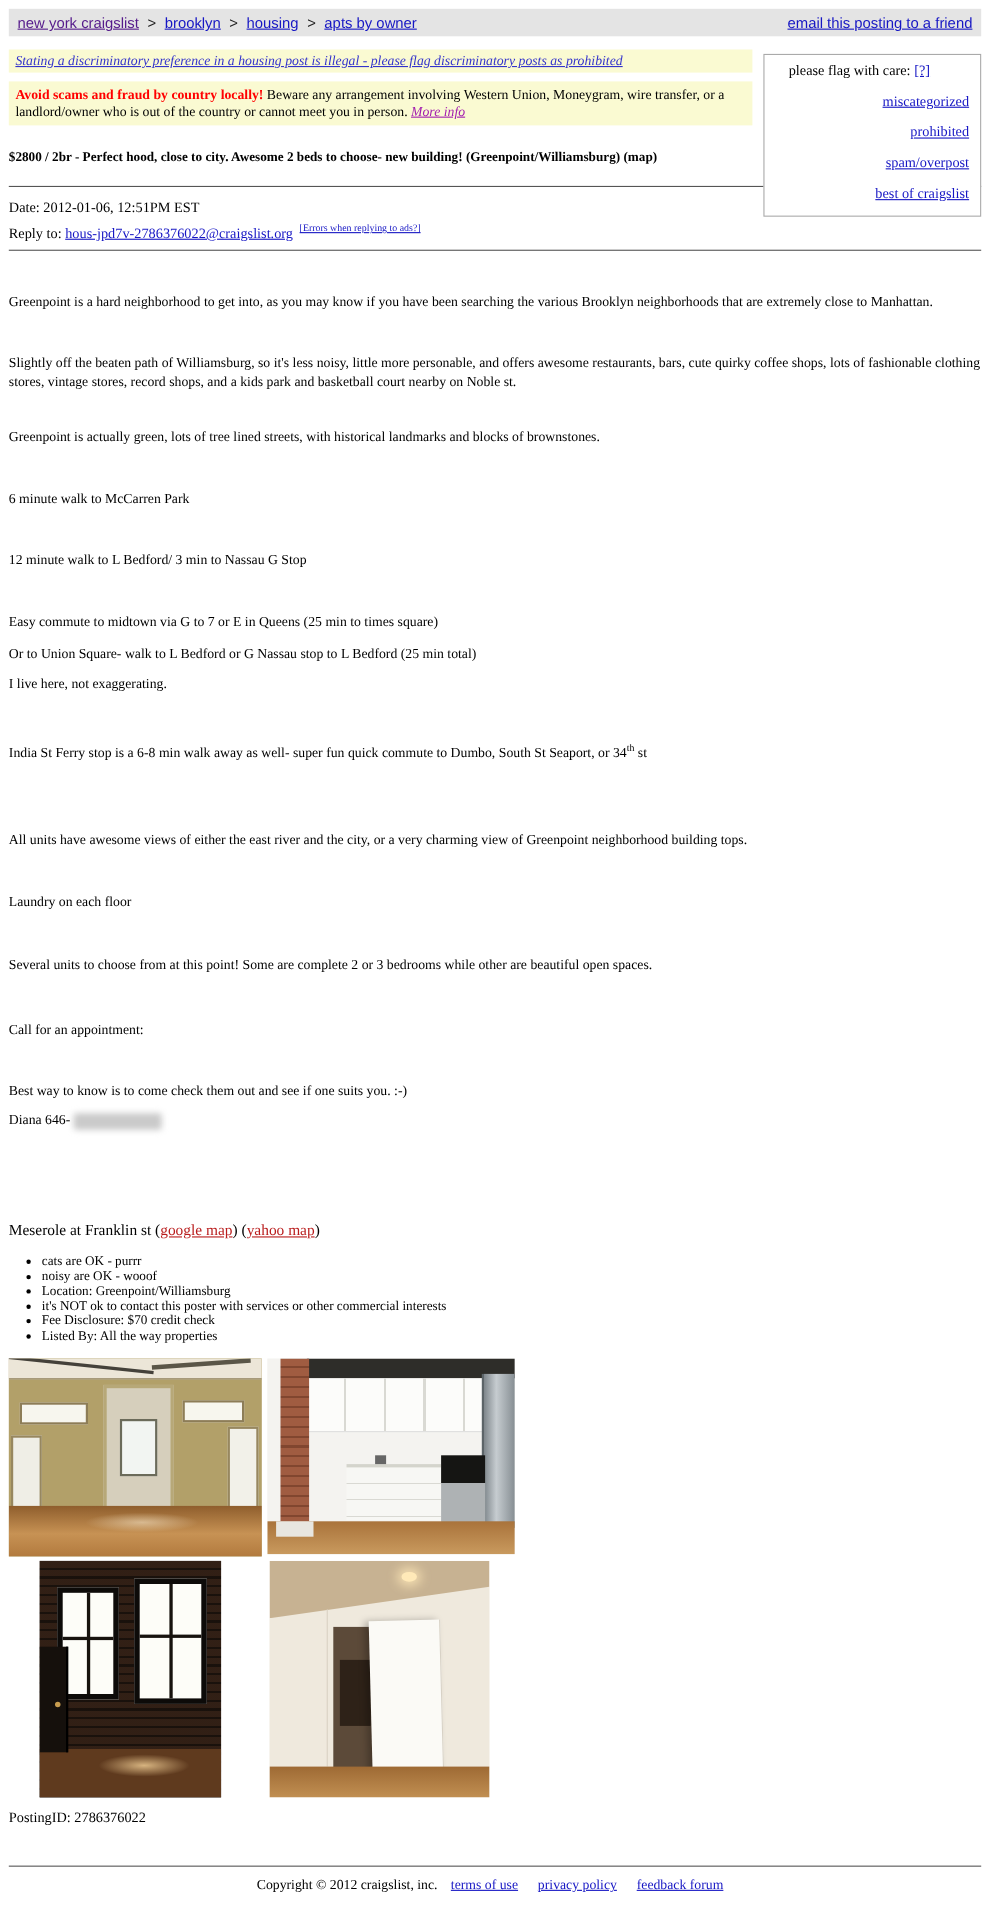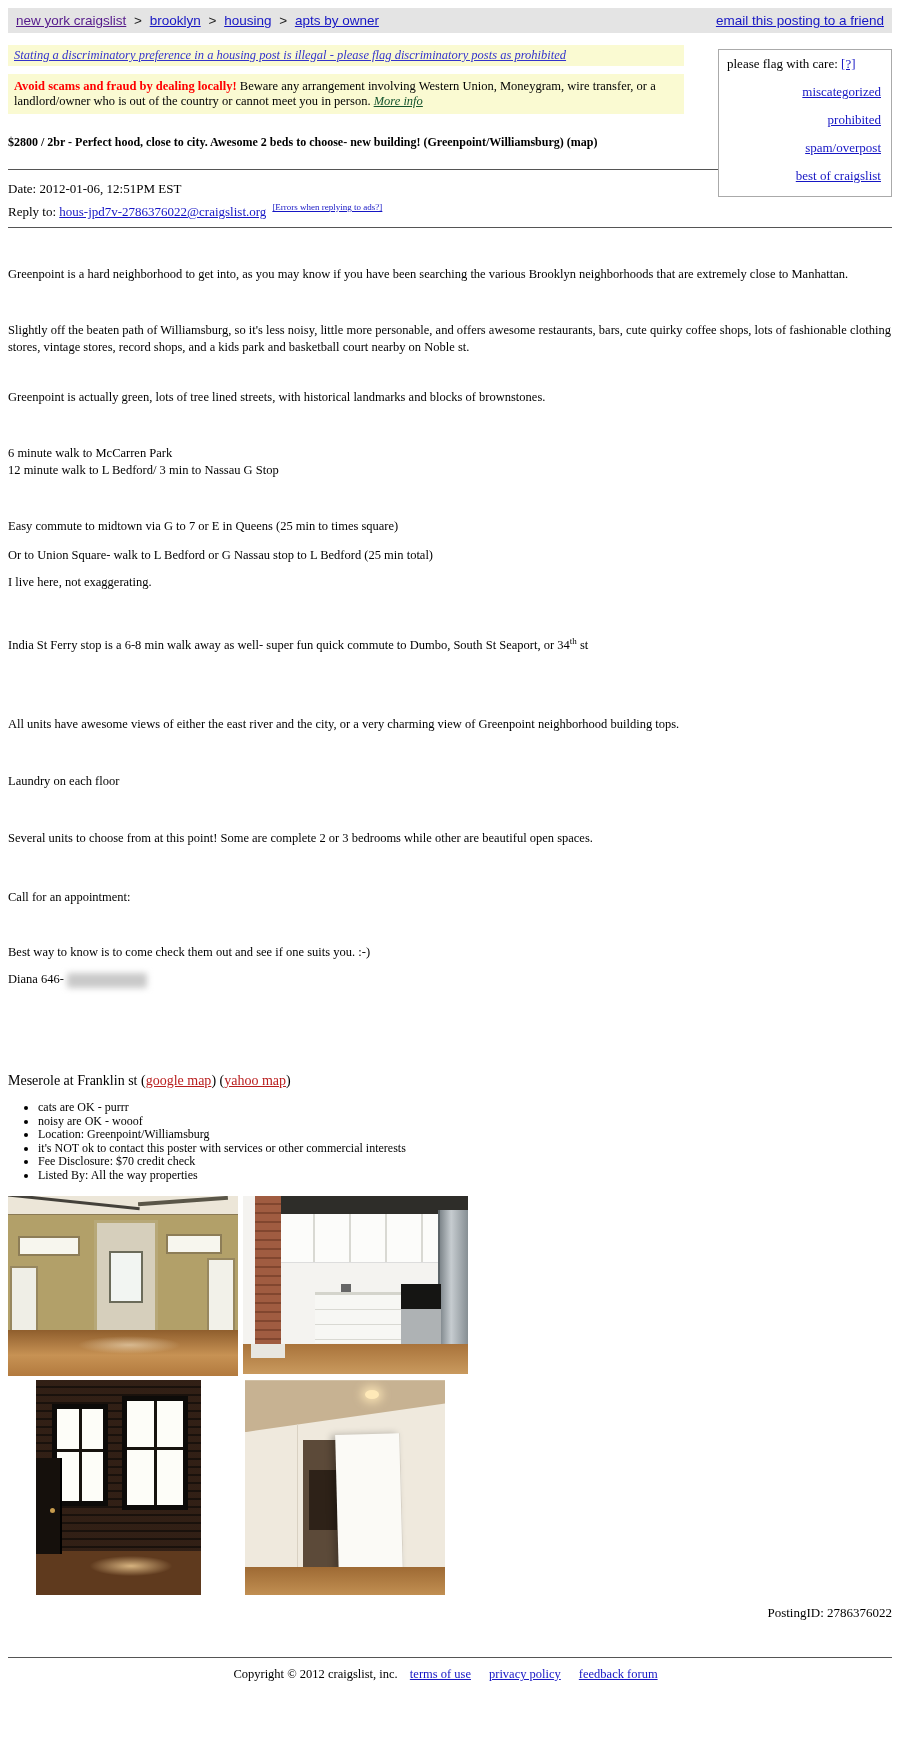--- a/index.html
+++ b/index.html
@@ -13,24 +13,24 @@
   .crumb-link{color:#1616c4;}
   .crumb-sep{color:#222;margin:0 4px;text-decoration:none;}
   .email-link{float:right;color:#1616c4;}
 
   
   .notice-wrap{position:relative;margin-top:12px;}
   .notice1{background:#fafad2;width:676px;padding:3px 6px;font-size:12.5px;box-sizing:border-box;}
   .notice1 a{color:#3333cc;font-style:italic;text-decoration:underline;cursor:pointer;}
   .notice2{background:#fafad2;width:676px;margin-top:8px;padding:5px 6px;font-size:12.5px;line-height:15px;box-sizing:border-box;}
   .scam-bold{color:#f00;font-weight:bold;}
-  .moreinfo{color:#14532d;font-style:italic;text-decoration:underline;cursor:pointer;}
-
-  
-  .flagbox{position:absolute;top:4px;right:0;width:174px;background:#fff;border:1px solid #aaa;padding:6px 10px 12px 8px;font-size:13px;box-sizing:border-box;}
+  .moreinfo{color:#a21caf;font-style:italic;text-decoration:underline;cursor:pointer;}
+
+  
+  .flagbox{position:absolute;top:4px;right:0;width:198px;background:#fff;border:1px solid #aaa;padding:6px 10px 12px 22px;font-size:13px;box-sizing:border-box;}
   .flagbox .flagtitle{color:#000;}
   .flagbox a{color:#1616c4;text-decoration:underline;cursor:pointer;}
   .flagbox .flaglink{display:block;text-align:right;margin-top:12px;}
 
   
   h1.post-title{font-size:12px;font-weight:bold;margin:16px 0 0 0;max-width:680px;line-height:25px;}
   hr.rule{border:none;border-top:1px solid #555;margin:14px 0 0 0;}
   .meta{font-size:13px;margin-top:10px;line-height:18px;}
   .meta a.reply-mail{color:#1616c4;text-decoration:underline;cursor:pointer;}
   .errors-link{font-size:9px;color:#1616c4;text-decoration:underline;vertical-align:6px;margin-left:6px;cursor:pointer;}
@@ -86,21 +86,21 @@
   
   .p4{width:200px;height:215px;background:#efe9dd;}
   .p4 .ceil{position:absolute;top:0;left:0;right:0;height:52px;background:#c7b292;clip-path:polygon(0 0,100% 0,100% 45%,0 100%);}
   .p4 .lamp{position:absolute;top:10px;left:120px;width:14px;height:9px;border-radius:50%;background:#ffe9b8;box-shadow:0 0 10px 4px rgba(255,233,184,.8);}
   .p4 .wline{position:absolute;left:52px;top:44px;bottom:28px;width:1px;background:#d9d1c2;}
   .p4 .dark{position:absolute;left:58px;top:60px;width:58px;height:132px;background:#5c4a39;}
   .p4 .dark .cab{position:absolute;left:6px;top:30px;width:28px;height:60px;background:#2e2218;}
   .p4 .door{position:absolute;left:92px;top:54px;width:64px;height:142px;background:#fbfaf6;transform:rotate(-1.5deg);box-shadow:-4px 0 7px rgba(0,0,0,.25);border-right:1px solid #d8d2c6;}
   .p4 .floor{position:absolute;bottom:0;left:0;right:0;height:28px;background:linear-gradient(180deg,#9e6a34,#c18f52);}
 
-  .postingid{font-size:13px;margin-top:10px;text-align:right;}
+  .postingid{font-size:13px;margin-top:10px;}
 
   hr.footrule{border:none;border-top:1px solid #555;margin:36px 0 0 0;}
   .footer{text-align:center;font-size:12.5px;margin-top:9px;}
   .footer a{color:#1616c4;text-decoration:underline;margin:0 9px;cursor:pointer;}
 </style>
 </head>
 <body>
 
 <div class="page">
 
@@ -115,21 +115,21 @@
       <span class="crumb-sep">&gt;</span>
       <a class="crumb-link">apts by owner</a>
     </span>
   </div>
 
   <div class="notice-wrap">
     <div class="notice1">
       <a>Stating a discriminatory preference in a housing post is illegal - please flag discriminatory posts as prohibited</a>
     </div>
     <div class="notice2">
-      <span class="scam-bold">Avoid scams and fraud by dealing locally!</span><span> Beware any arrangement involving Western Union, Moneygram, wire transfer, or a landlord/owner who is out of the country or cannot meet you in person. </span><a class="moreinfo">More info</a>
+      <span class="scam-bold">Avoid scams and fraud by country locally!</span><span> Beware any arrangement involving Western Union, Moneygram, wire transfer, or a landlord/owner who is out of the country or cannot meet you in person. </span><a class="moreinfo">More info</a>
     </div>
     <div class="flagbox">
       <span class="flagtitle">please flag with care: </span><a>[?]</a>
       <a class="flaglink">miscategorized</a>
       <a class="flaglink">prohibited</a>
       <a class="flaglink">spam/overpost</a>
       <a class="flaglink">best of craigslist</a>
     </div>
   </div>
 
@@ -145,21 +145,21 @@
       <span>Reply to: </span><a class="reply-mail">hous-jpd7v-2786376022@craigslist.org</a><a class="errors-link">[Errors when replying to ads?]</a>
     </div>
   </div>
 
   <hr class="rule" style="margin-top:6px;">
 
   <div class="ptext" style="margin-top:38px;">Greenpoint is a hard neighborhood to get into, as you may know if you have been searching the various Brooklyn neighborhoods that are extremely close to Manhattan.</div>
   <div class="ptext" style="margin-top:39px;">Slightly off the beaten path of Williamsburg, so it's less noisy, little more personable, and offers awesome restaurants, bars, cute quirky coffee shops, lots of fashionable clothing stores, vintage stores, record shops, and a kids park and basketball court nearby on Noble st.</div>
   <div class="ptext" style="margin-top:33px;">Greenpoint is actually green, lots of tree lined streets, with historical landmarks and blocks of brownstones.</div>
   <div class="ptext" style="margin-top:39px;">6 minute walk to McCarren Park</div>
-  <div class="ptext" style="">12 minute walk to L Bedford/ 3 min to Nassau G Stop</div>
+  <div class="ptext" style="margin-top:39px;">12 minute walk to L Bedford/ 3 min to Nassau G Stop</div>
   <div class="ptext" style="margin-top:39px;">Easy commute to midtown via G to 7 or E in Queens (25 min to times square)</div>
   <div class="ptext" style="margin-top:12px;">Or to Union Square- walk to L Bedford or G Nassau stop to L Bedford (25 min total)</div>
   <div class="ptext" style="margin-top:10px;">I live here, not exaggerating.</div>
   <div class="ptext" style="margin-top:42px;">
     <span>India St Ferry stop is a 6-8 min walk away as well- super fun quick commute to Dumbo, South St Seaport, or 34</span><sup>th</sup><span> st</span>
   </div>
   <div class="ptext" style="margin-top:62px;">All units have awesome views of either the east river and the city, or a very charming view of Greenpoint neighborhood building tops.</div>
   <div class="ptext" style="margin-top:40px;">Laundry on each floor</div>
   <div class="ptext" style="margin-top:40px;">Several units to choose from at this point! Some are complete 2 or 3 bedrooms while other are beautiful open spaces.</div>
   <div class="ptext" style="margin-top:42px;">Call for an appointment:</div>

